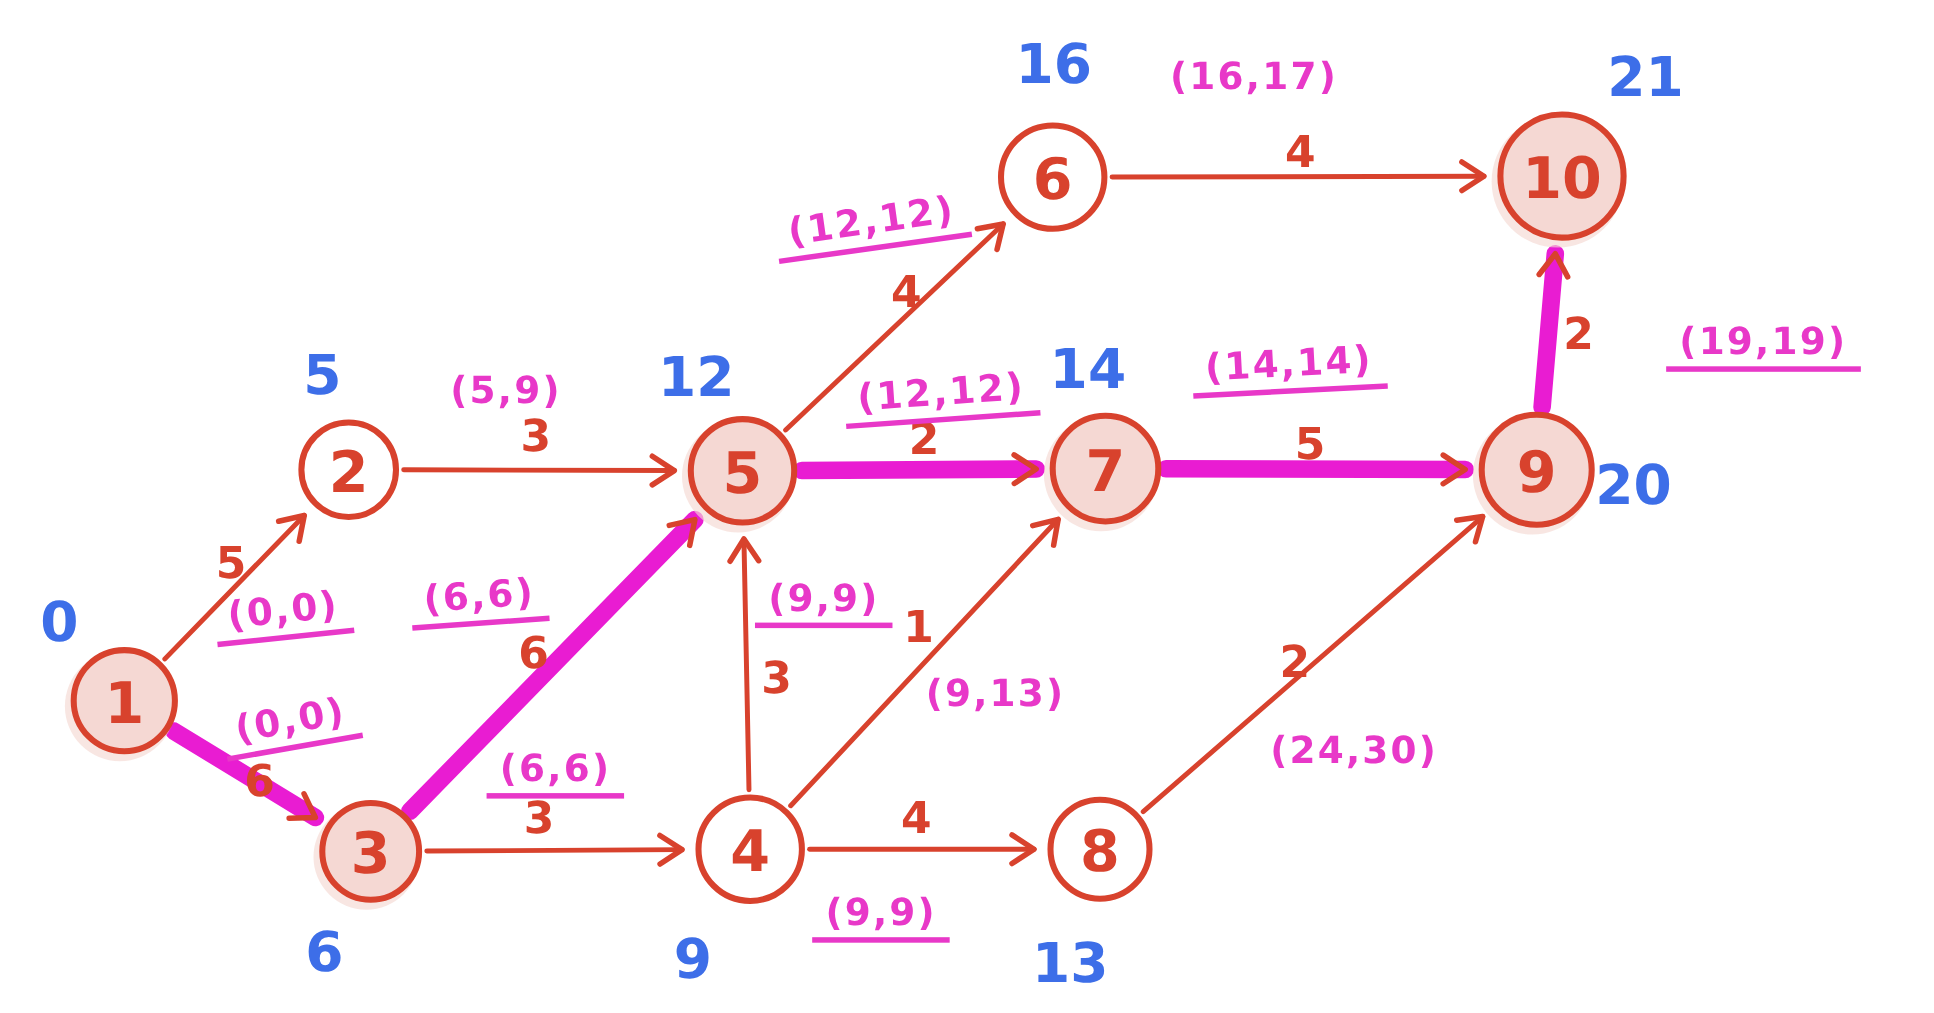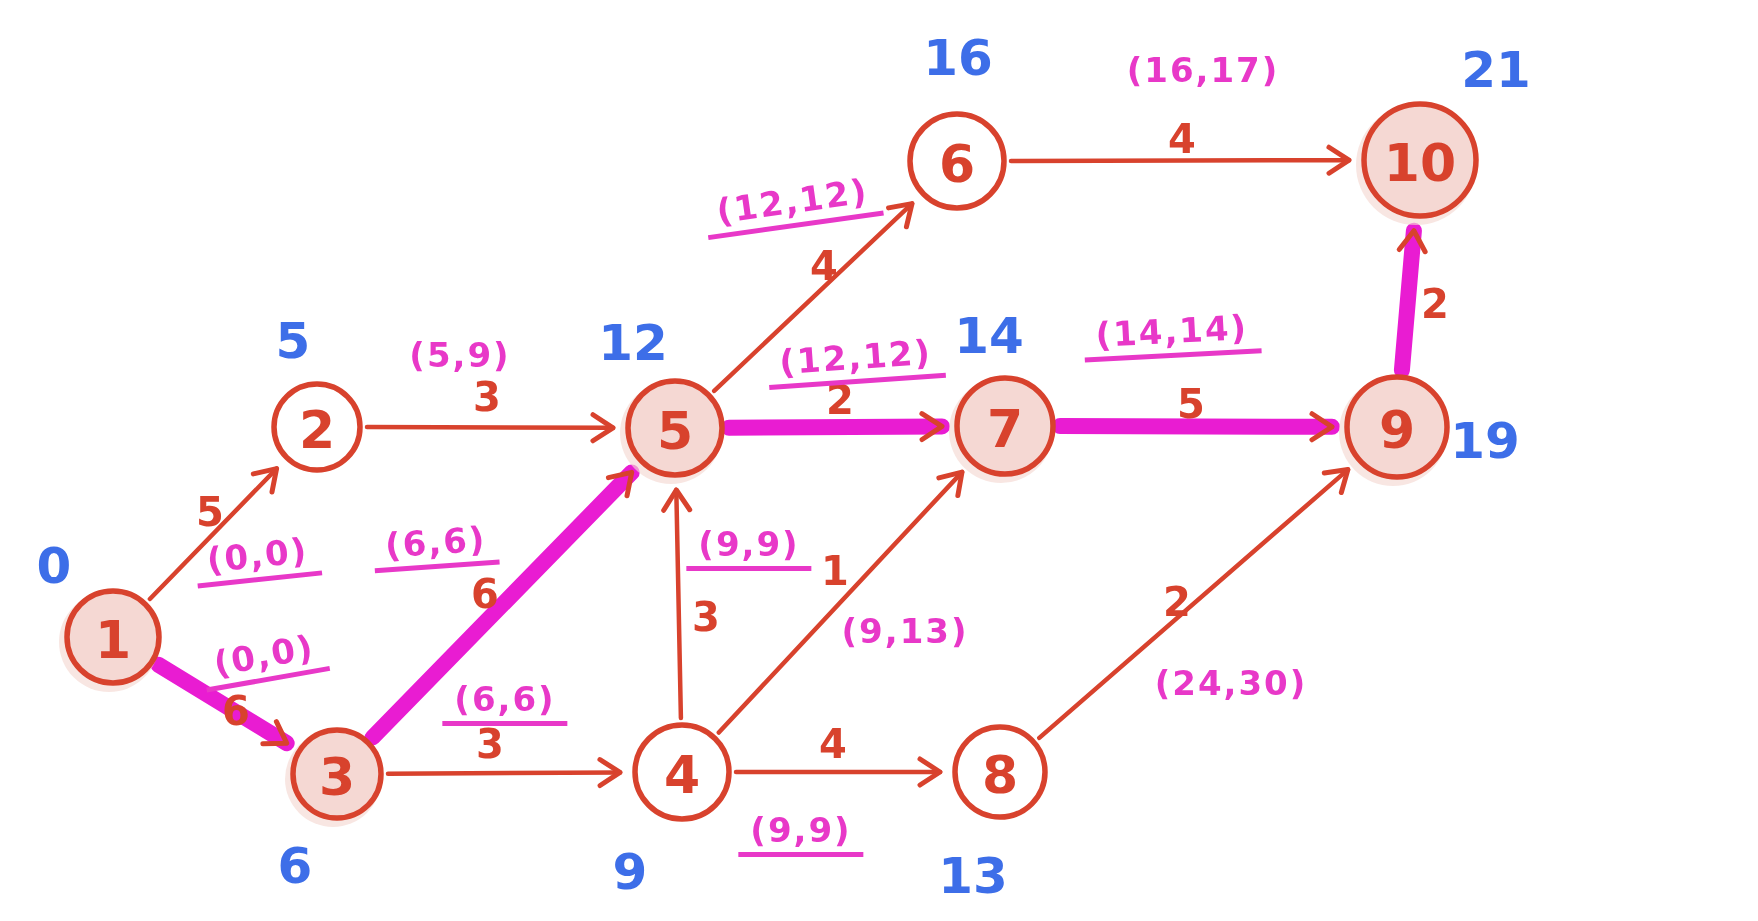--- a/index.html
+++ b/index.html
@@ -78,21 +78,21 @@
       <div class="lbl time" style="left: 630px; top: 872px;">9</div>
       <div class="lbl node-num" style="left: 675px; top: 431px;">5</div>
       <div class="lbl time" style="left: 633px; top: 343px; text-align: right;">12</div>
       <div class="lbl node-num" style="left: 957px; top: 164px;">6</div>
       <div class="lbl time" style="left: 958px; top: 58px;">16</div>
       <div class="lbl node-num" style="left: 1005px; top: 429px;">7</div>
       <div class="lbl time" style="left: 989px; top: 336px; text-align: center;">14</div>
       <div class="lbl node-num" style="left: 1000px; top: 775px;">8</div>
       <div class="lbl time" style="left: 973px; top: 876px;">13</div>
       <div class="lbl node-num" style="left: 1397px; top: 430px;">9</div>
-      <div class="lbl time" style="left: 1485px; top: 441px;">19</div>
+      <div class="lbl time" style="left: 1485px; top: 441px;">20</div>
       <div class="lbl node-num" style="left: 1420px; top: 163px;">10</div>
       <div class="lbl time" style="left: 1496px; top: 70px;">21</div>
       <div class="lbl weight" style="left: 210px; top: 512px;">5</div>
       <div class="lbl interval u" style="left: 258px; top: 560px; --tilt: -6deg;">(0,0)</div>
       <div class="lbl weight" style="left: 236px; top: 711px;">6</div>
       <div class="lbl interval u" style="left: 265px; top: 660px; --tilt: -10deg;">(0,0)</div>
       <div class="lbl weight" style="left: 487px; top: 397px;">3</div>
       <div class="lbl interval" style="left: 460px; top: 355px;">(5,9)</div>
       <div class="lbl weight" style="left: 490px; top: 744px;">3</div>
       <div class="lbl interval u" style="left: 505px; top: 704px;">(6,6)</div>
@@ -102,20 +102,21 @@
       <div class="lbl interval u" style="left: 749px; top: 549px;">(9,9)</div>
       <div class="lbl weight" style="left: 835px; top: 571px;">1</div>
       <div class="lbl interval" style="left: 905px; top: 616px; margin-top: 15px;">(9,13)</div>
       <div class="lbl weight" style="left: 833px; top: 744px;">4</div>
       <div class="lbl interval u" style="left: 801px; top: 835px;">(9,9)</div>
       <div class="lbl weight" style="left: 824px; top: 266px;">4</div>
       <div class="lbl interval u" style="left: 793px; top: 206px; --tilt: -8deg;">(12,12)</div>
       <div class="lbl weight" style="left: 840px; top: 400px;">2</div>
       <div class="lbl interval u" style="left: 856px; top: 362px; --tilt: -4deg;">(12,12)</div>
       <div class="lbl weight" style="left: 1182px; top: 139px;">4</div>
-      <div class="lbl interval" style="left: 1203px; top: 70px;">(16,17)</div>
+      <div class="lbl interval" style="left: 1140px; top: 70px;">(16,17)</div>
       <div class="lbl weight" style="left: 1191px; top: 404px;">5</div>
       <div class="lbl interval u" style="left: 1172px; top: 336px; --tilt: -3deg;">(14,14)</div>
       <div class="lbl weight" style="left: 1177px; top: 602px;">2</div>
       <div class="lbl interval" style="left: 1231px; top: 683px;">(24,30)</div>
       <div class="lbl weight" style="left: 1435px; top: 304px;">2</div>
+      <div class="lbl interval u" style="left: 1603px; top: 316px;">(19,19)</div>
     </div>
 </div>
 
 </body></html>

